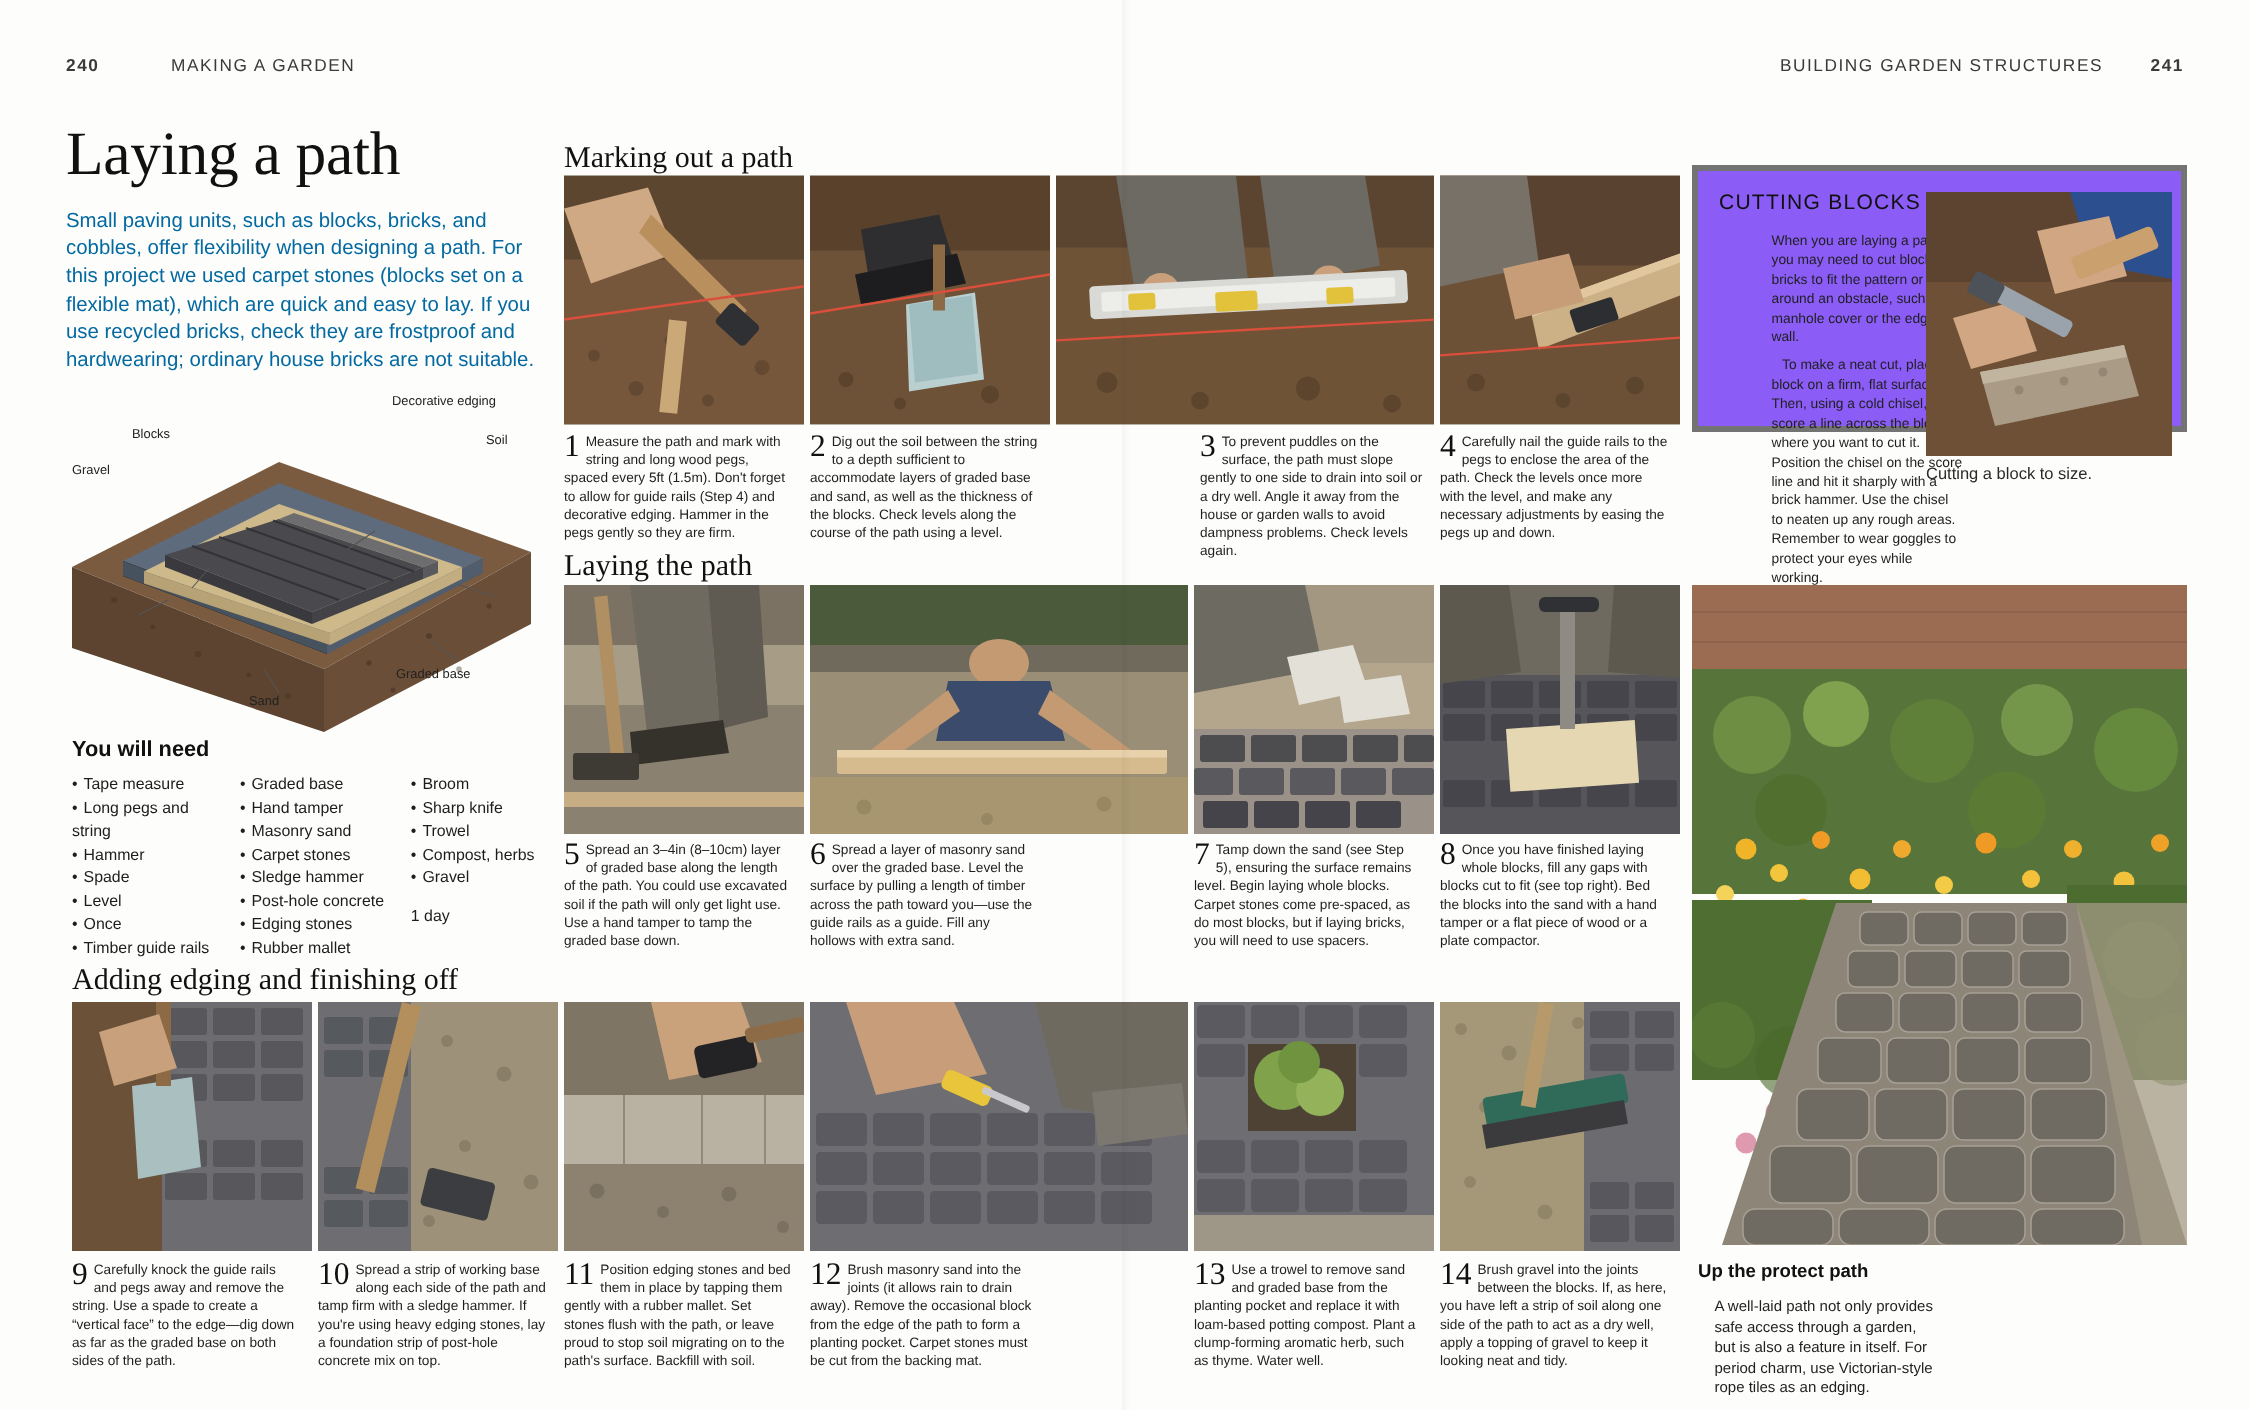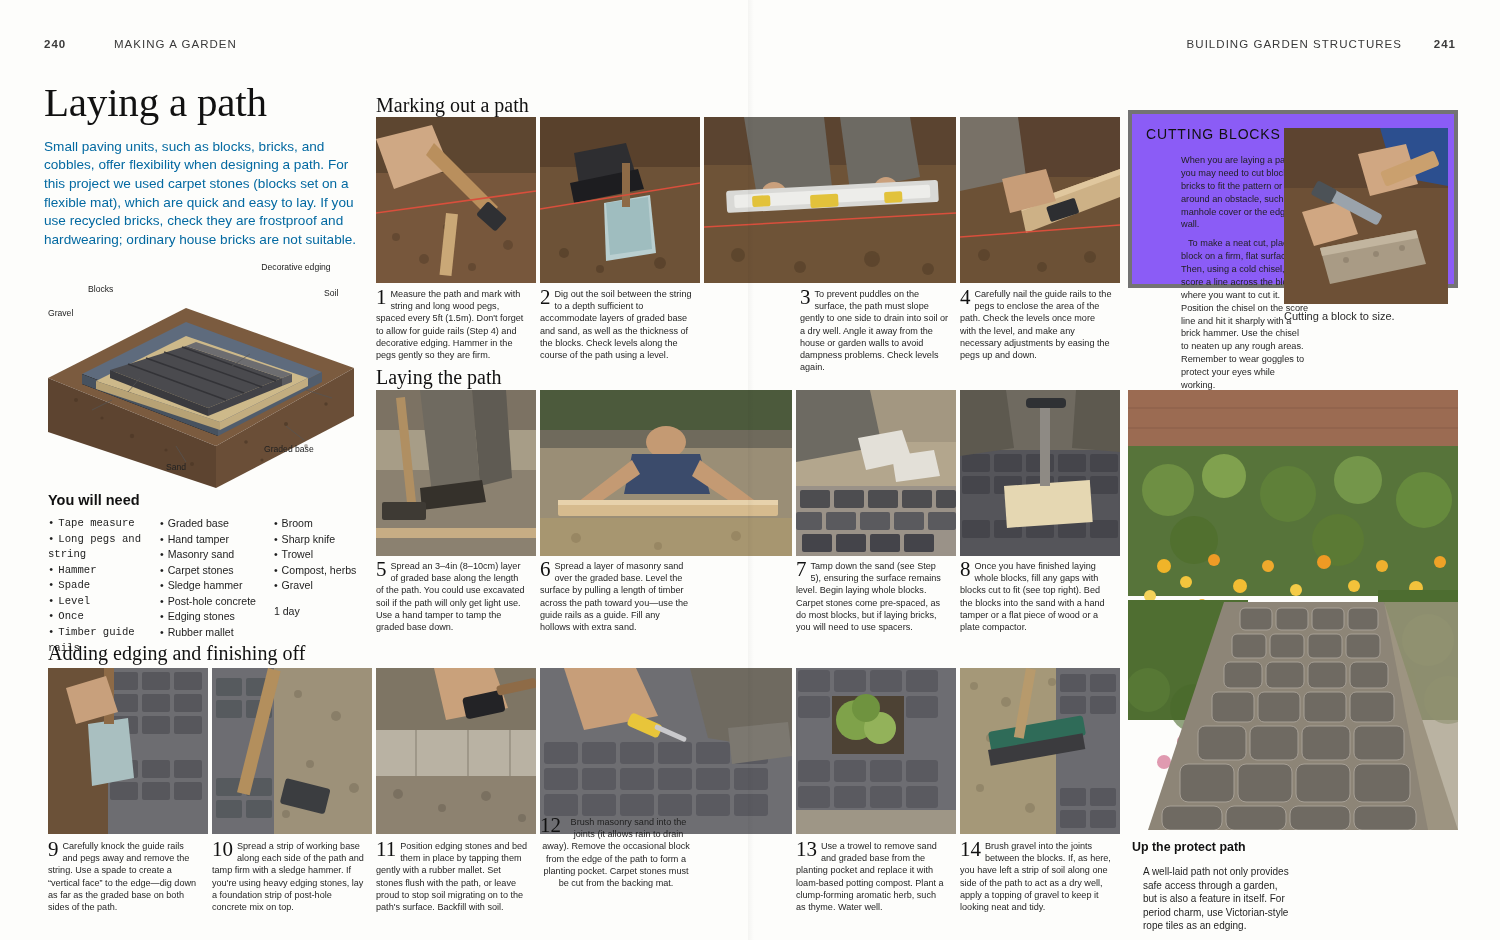--- a/index.html
+++ b/index.html
@@ -66,21 +66,21 @@
   }
   .ywn .cols { display:flex; gap:10px; }
   .ywn ul { list-style:none; margin:0; padding:0; }
   .ywn li {
     font-size:10.6px;
     line-height:1.47;
     color:#1d1d1d;
   }
   .ywn li::before { content:"\2022"; margin-right:4px; }
   .ywn li.plain::before { content:""; margin:0; }
-  .ywn .c1 { width:104px;font-family:Liberation Mono, monospace; }
+  .ywn .c1 { width:104px; }
   .ywn .c2 { width:106px; }
   .ywn .c3 { width:96px; }
 
   
   .sect-head {
     position:absolute;
     font-family:Liberation Serif, serif;
     font-size:20px;
     color:#111;
     font-weight:normal;
@@ -629,21 +629,21 @@
       <path d="M150,0 L252,0 L252,84 L168,70 Z" fill="#6f6a60"></path>
 
       <path d="M188,60 L248,54 L252,88 L192,96 Z" fill="#7c7870"></path>
 
       <path d="M24,0 L96,0 L118,48 L44,62 Z" fill="#c79e79"></path>
 
       <rect x="92" y="44" width="34" height="14" rx="4" fill="#e8c53a" transform="rotate(24 92 44)"></rect>
       <rect x="116" y="56" width="34" height="5" rx="2" fill="#c9c9cc" transform="rotate(24 116 56)"></rect>
     </svg>
   </div>
-  <div class="cap" style="left:540px; top:816px; width:152px;text-align:center;">
+  <div class="cap" style="left:540px; top:840px; width:152px;">
     <span class="num">12</span><span>Brush masonry sand into the joints (it allows rain to drain away). Remove the occasional block from the edge of the path to form a planting pocket. Carpet stones must be cut from the backing mat.</span>
   </div>
 
   <div class="photo" style="left:796px; top:668px; width:160px; height:166px;">
     <svg width="160" height="166" viewBox="0 0 160 166">
       <rect width="160" height="166" fill="#6d6d72"></rect>
       <g fill="#5a5a60">
         <rect x="2" y="2" width="32" height="22" rx="3"></rect>
           <rect x="38" y="2" width="32" height="22" rx="3"></rect>
         <rect x="74" y="2" width="32" height="22" rx="3"></rect>

